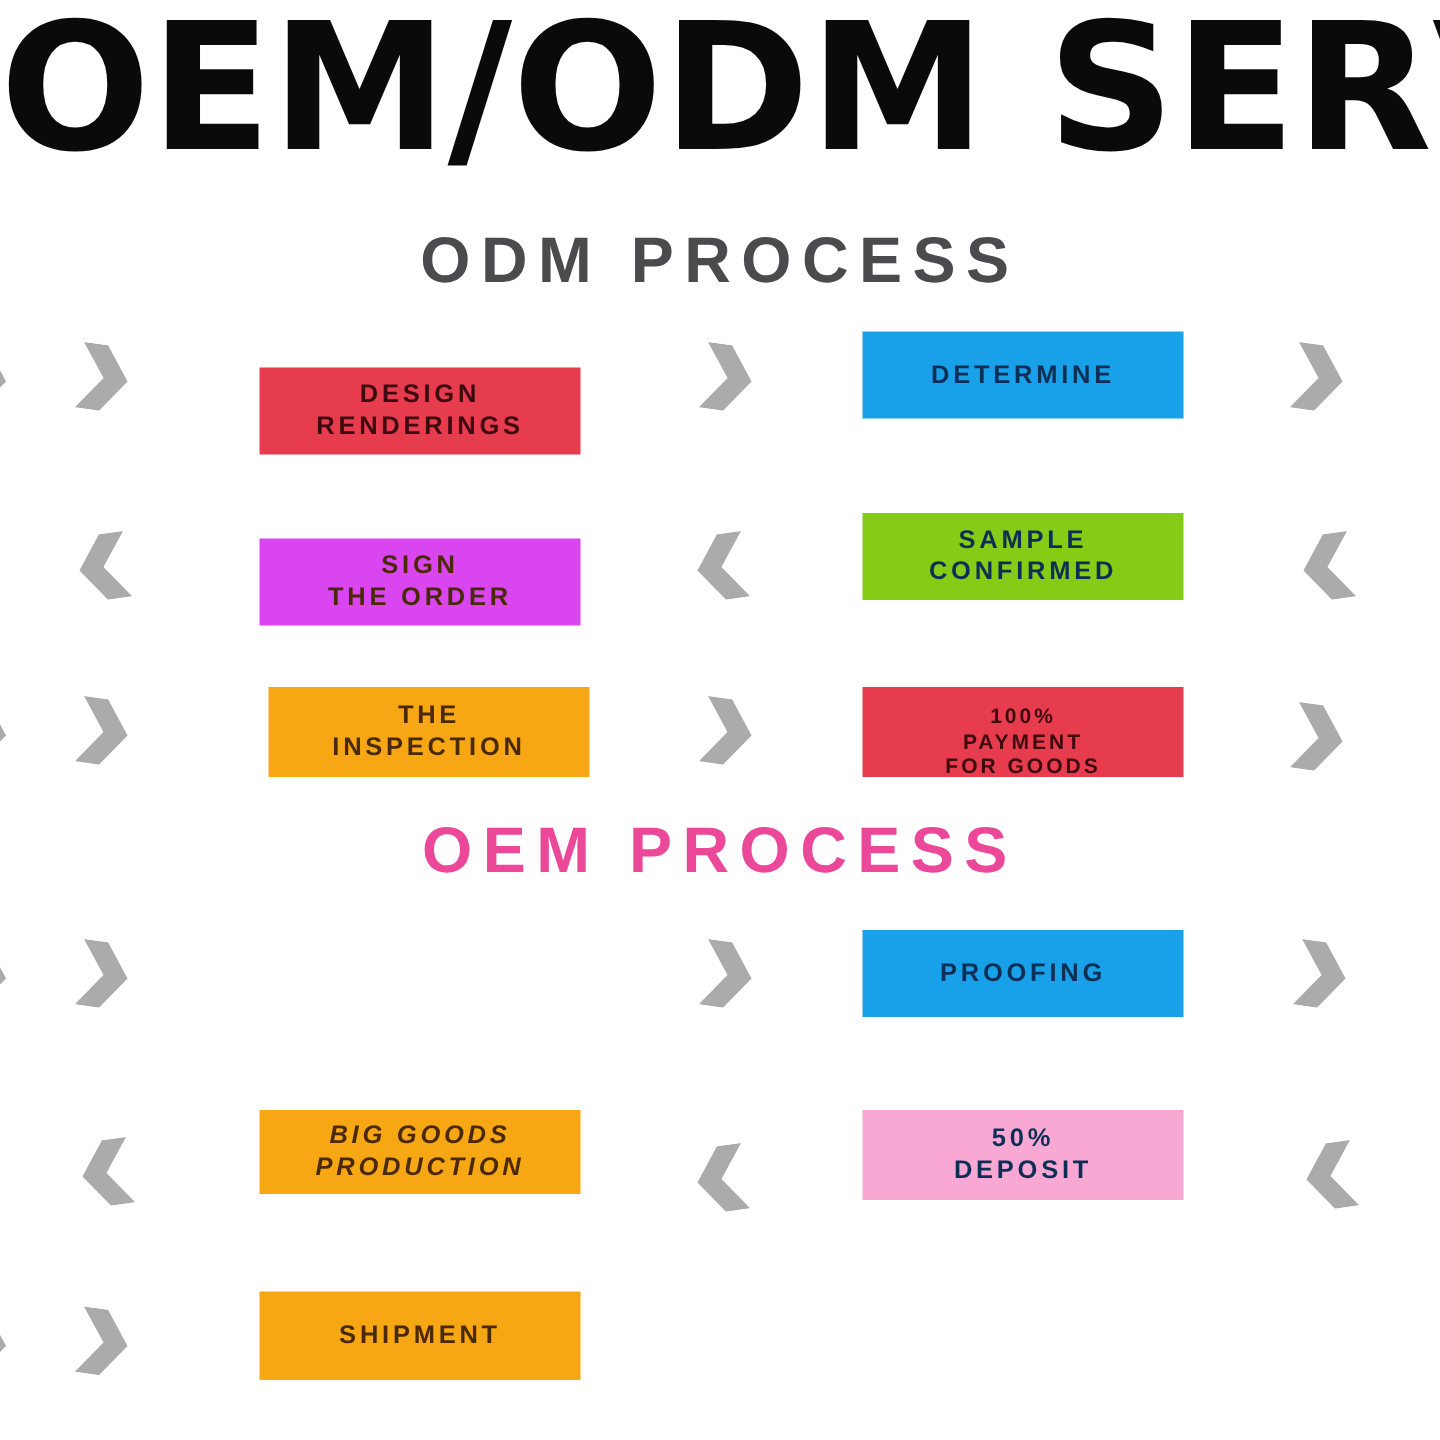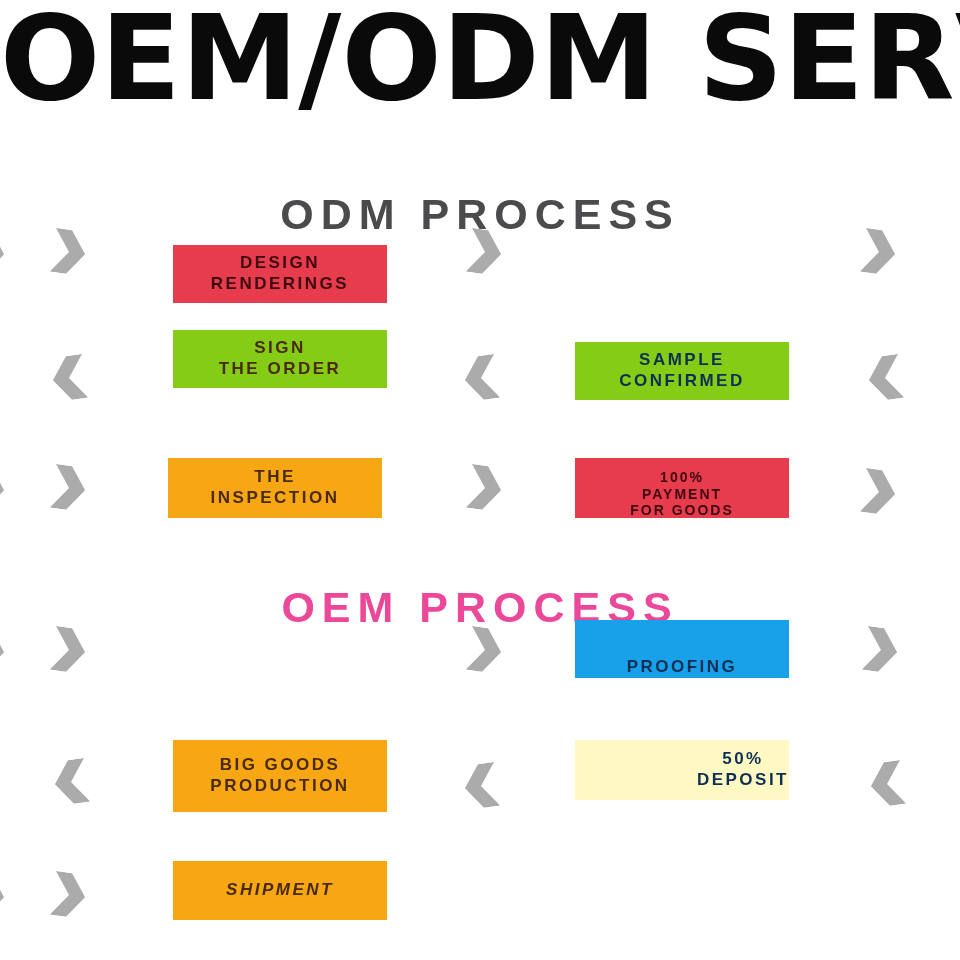--- a/index.html
+++ b/index.html
@@ -10,21 +10,21 @@
   .big-title{
     position:absolute;top:-6px;left:0;width:100%;
     text-align:center;white-space:nowrap;
     font-family:"DejaVu Sans",sans-serif;
     font-weight:700;font-size:118px;line-height:1.1;color:#0a0a0a;
     letter-spacing:0px;
   }
   .section-heading{
     position:absolute;left:0;width:100%;text-align:center;
     font-weight:700;font-size:43px;letter-spacing:7px;
-    color:#4b4b4e;white-space:nowrap;margin-top:40px;
+    color:#4b4b4e;white-space:nowrap;
   }
   .box{
     position:absolute;width:214px;height:58px;
     display:flex;align-items:center;justify-content:center;
     text-align:center;
   }
   .box-label{
     font-weight:700;font-size:17px;letter-spacing:2.5px;
     line-height:1.22;white-space:pre-line;
   }
@@ -56,32 +56,35 @@
     </div>
   <div class="box" style="left: 173px; top: 221px; background: rgb(230, 60, 77); color: rgb(61, 10, 16); margin-top: 24px;">
     <span class="box-label">DESIGN
 RENDERINGS</span>
   </div>
   <div class="chev right" style="left:466px;top:230px">
     <svg viewBox="0 0 30 38">
         <polygon points="1,0 15,0 29,19 15,38 1,38 15,19"></polygon>
       </svg>
     </div>
+  <div class="box" style="left: 575px; top: 221px; background: rgb(24, 160, 232); color: rgb(14, 47, 85);">
+    <span class="box-label">DETERMINE</span>
+  </div>
   <div class="chev right" style="left:860px;top:230px">
     <svg viewBox="0 0 30 38">
         <polygon points="1,0 15,0 29,19 15,38 1,38 15,19"></polygon>
       </svg>
     </div>
 
   <div class="chev left" style="left:50px;top:356px">
     <svg viewBox="0 0 30 38">
         <polygon points="1,0 15,0 29,19 15,38 1,38 15,19"></polygon>
       </svg>
     </div>
-  <div class="box" style="left: 173px; top: 330px; background: #84cc16; color: rgb(74, 42, 5);">
+  <div class="box" style="left: 173px; top: 359px; background: #d946ef; color: rgb(74, 42, 5);">
     <span class="box-label">SIGN
 THE ORDER</span>
   </div>
   <div class="chev left" style="left:462px;top:356px">
     <svg viewBox="0 0 30 38">
         <polygon points="1,0 15,0 29,19 15,38 1,38 15,19"></polygon>
       </svg>
     </div>
   <div class="box" style="left: 575px; top: 342px; background: #84cc16; color: rgb(14, 47, 85);">
     <span class="box-label">SAMPLE
@@ -96,21 +99,21 @@
   <div class="chev right edge" style="top:466px">
     <svg viewBox="0 0 30 38">
         <polygon points="1,0 15,0 29,19 15,38 1,38 15,19"></polygon>
       </svg>
     </div>
   <div class="chev right" style="left:50px;top:466px">
     <svg viewBox="0 0 30 38">
         <polygon points="1,0 15,0 29,19 15,38 1,38 15,19"></polygon>
       </svg>
     </div>
-  <div class="box" style="left: 168px; top: 458px; height: 60px; background: rgb(247, 167, 20); color: rgb(74, 42, 5);">
+  <div class="box" style="left: 179px; top: 458px; height: 60px; background: rgb(247, 167, 20); color: rgb(74, 42, 5);">
     <span class="box-label">THE
 INSPECTION</span>
   </div>
   <div class="chev right" style="left:466px;top:466px">
     <svg viewBox="0 0 30 38">
         <polygon points="1,0 15,0 29,19 15,38 1,38 15,19"></polygon>
       </svg>
     </div>
   <div class="box small" style="left: 575px; top: 458px; height: 60px; background: rgb(230, 60, 77); color: rgb(61, 10, 16);">
     <span class="box-label">100%
@@ -133,60 +136,60 @@
   <div class="chev right" style="left:50px;top:628px">
     <svg viewBox="0 0 30 38">
         <polygon points="1,0 15,0 29,19 15,38 1,38 15,19"></polygon>
       </svg>
     </div>
   <div class="chev right" style="left:466px;top:628px">
     <svg viewBox="0 0 30 38">
         <polygon points="1,0 15,0 29,19 15,38 1,38 15,19"></polygon>
       </svg>
     </div>
-  <div class="box" style="left: 575px; top: 620px; background: rgb(24, 160, 232); color: rgb(14, 47, 85); align-items: flex-end;">
+  <div class="box" style="left: 575px; top: 620px; background: rgb(24, 160, 232); color: rgb(14, 47, 85);">
     <span class="box-label">PROOFING</span>
   </div>
   <div class="chev right" style="left:862px;top:628px">
     <svg viewBox="0 0 30 38">
         <polygon points="1,0 15,0 29,19 15,38 1,38 15,19"></polygon>
       </svg>
     </div>
 
   <div class="chev left" style="left:52px;top:760px">
     <svg viewBox="0 0 30 38">
         <polygon points="1,0 15,0 29,19 15,38 1,38 15,19"></polygon>
       </svg>
     </div>
-  <div class="box" style="left: 173px; top: 740px; height: 72px; background: rgb(247, 167, 20); color: rgb(74, 42, 5);">
+  <div class="box" style="left: 173px; top: 740px; height: 56px; background: rgb(247, 167, 20); color: rgb(74, 42, 5); font-style: italic;">
     <span class="box-label">BIG GOODS
 PRODUCTION</span>
   </div>
   <div class="chev left" style="left:462px;top:764px">
     <svg viewBox="0 0 30 38">
         <polygon points="1,0 15,0 29,19 15,38 1,38 15,19"></polygon>
       </svg>
     </div>
-  <div class="box" style="left: 575px; top: 740px; height: 60px; background: #fef9c3; color: rgb(14, 47, 85); justify-content: flex-end;">
+  <div class="box" style="left: 575px; top: 740px; height: 60px; background: #f9a8d4; color: rgb(14, 47, 85);">
     <span class="box-label">50%
 DEPOSIT</span>
   </div>
   <div class="chev left" style="left:868px;top:762px">
     <svg viewBox="0 0 30 38">
         <polygon points="1,0 15,0 29,19 15,38 1,38 15,19"></polygon>
       </svg>
     </div>
 
   <div class="chev right edge" style="top:873px">
     <svg viewBox="0 0 30 38">
         <polygon points="1,0 15,0 29,19 15,38 1,38 15,19"></polygon>
       </svg>
     </div>
   <div class="chev right" style="left:50px;top:873px">
     <svg viewBox="0 0 30 38">
         <polygon points="1,0 15,0 29,19 15,38 1,38 15,19"></polygon>
       </svg>
     </div>
-  <div class="box" style="left: 173px; top: 861px; height: 59px; background: rgb(247, 167, 20); color: rgb(74, 42, 5); font-style: italic;">
+  <div class="box" style="left: 173px; top: 861px; height: 59px; background: rgb(247, 167, 20); color: rgb(74, 42, 5);">
     <span class="box-label">SHIPMENT</span>
   </div>
 
 </div>
 
 </body></html>

